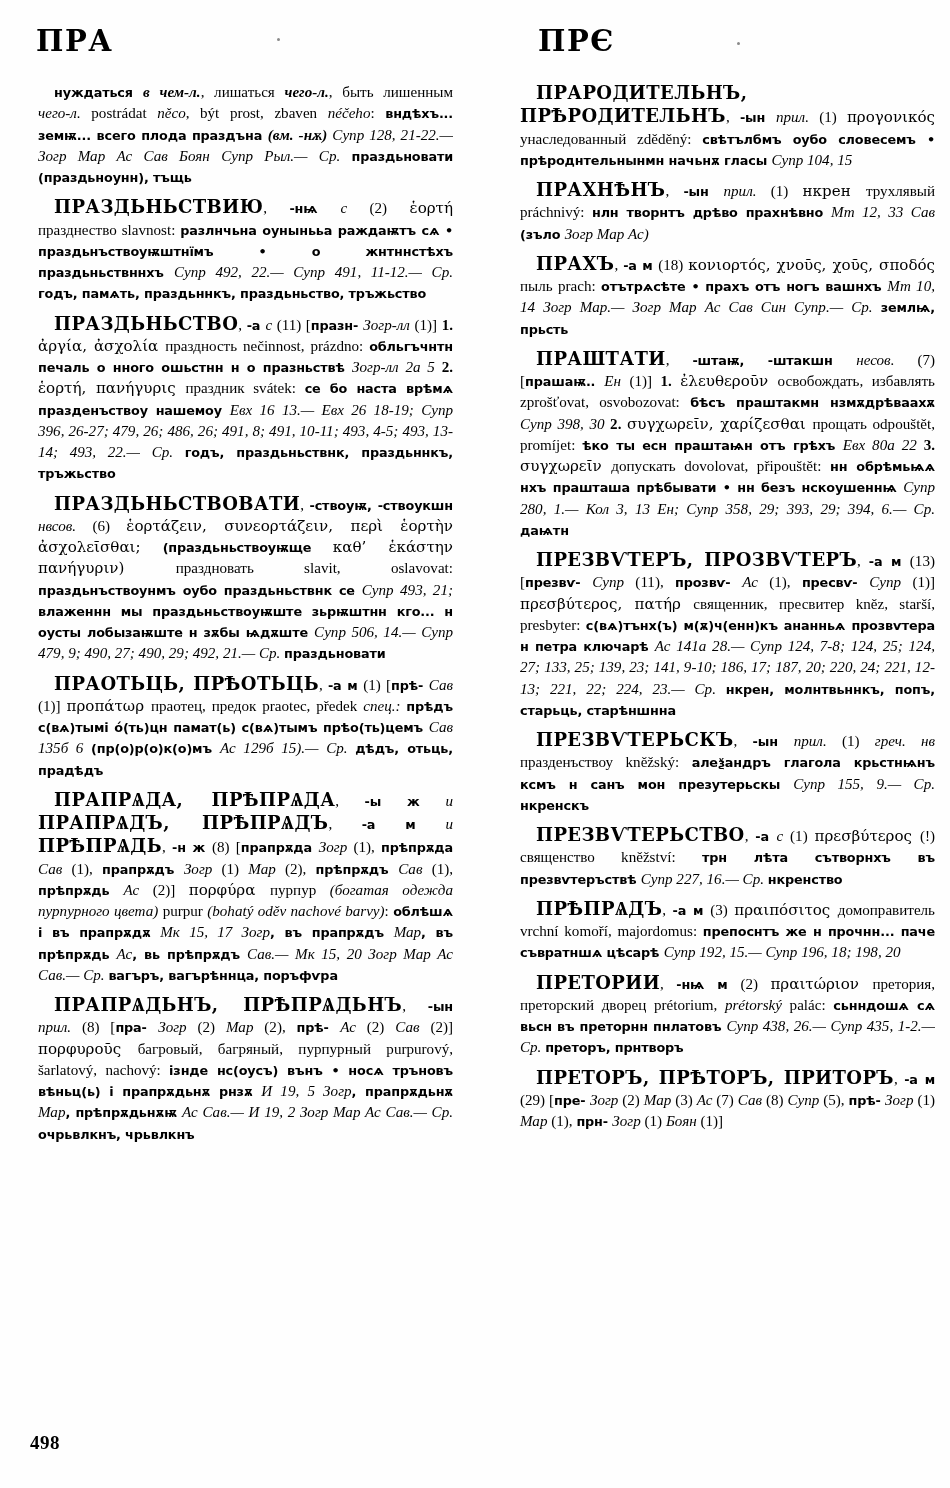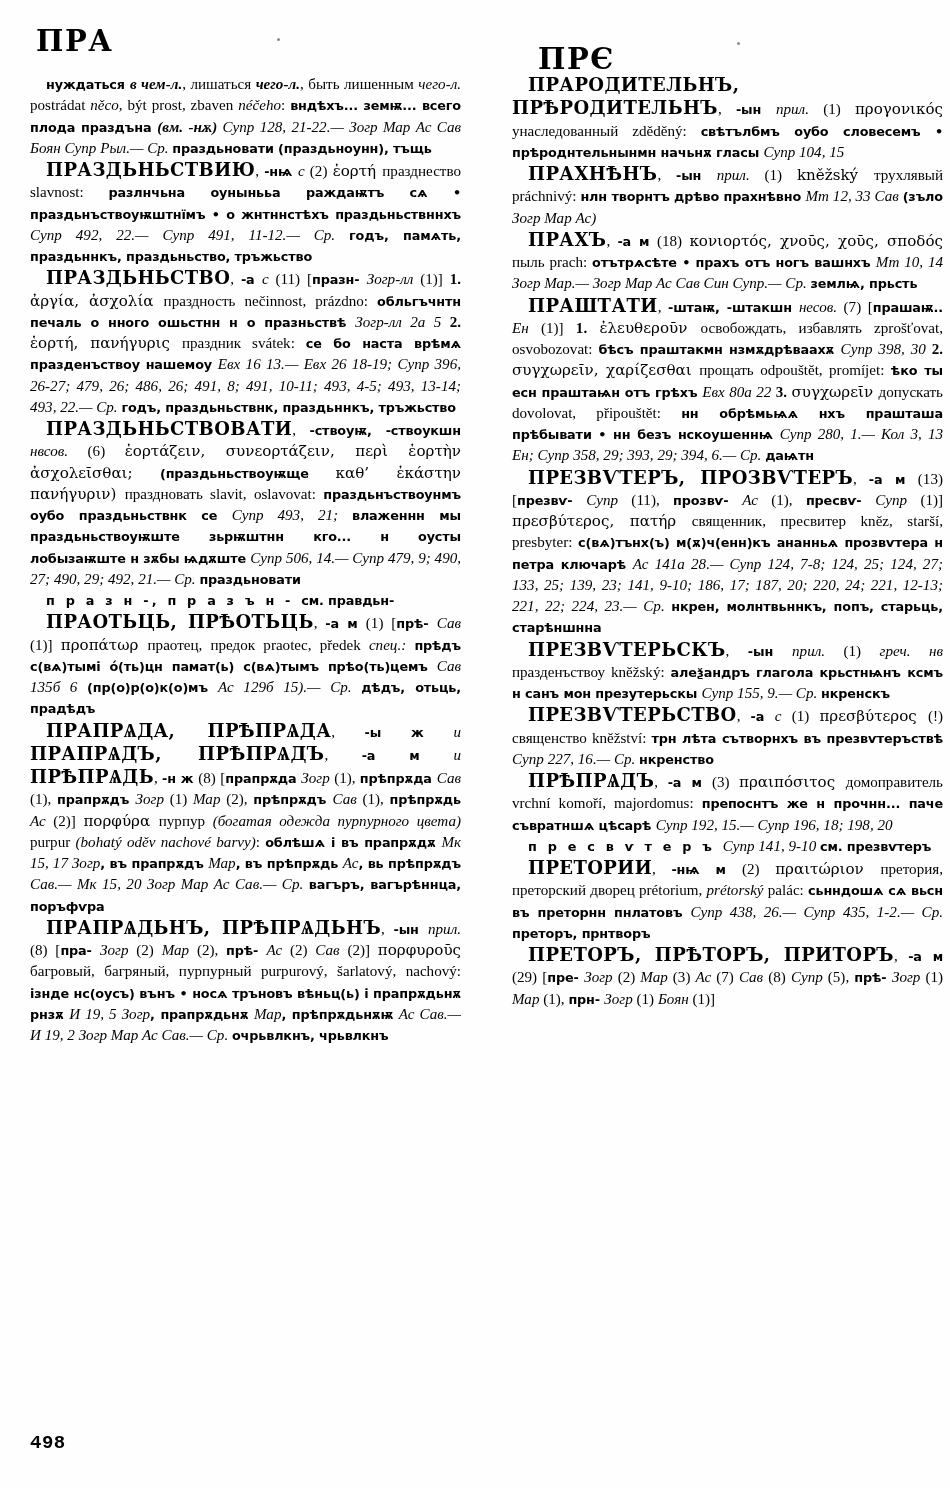--- a/index.html
+++ b/index.html
@@ -33,21 +33,21 @@
   }
   .head {
     position: absolute;
     font-family: "DejaVu Serif", "Liberation Serif", serif;
     font-weight: bold;
     font-size: 29px;
     letter-spacing: 1.5px;
     line-height: 34px;
   }
   .head-left  { left: 36px; top: 0; }
-  .head-right { left: 538px; top: 0; margin-top: 18px; }
+  .head-right { left: 538px; top: 0; }
 
   
   .columns {
     position: absolute;
     top: 74px;
     left: 0;
     width: 950px;
   }
   .col {
     position: absolute;
@@ -56,21 +56,21 @@
     text-align: justify;
     text-justify: inter-word;
     font-size: 15.1px;
     line-height: 21.25px;
     hyphens: manual;
   }
   .col-left  { left: 30px; }
   .col-right { left: 512px; }
 
   .entry {
-    margin: 0;
+    margin: 8px;
     text-indent: 16px;
     text-align: justify;
   }
   .entry + .entry { margin-top: 0; }
 
   
   .hw {
     font-family: "DejaVu Serif", "Liberation Serif", serif;
     font-weight: bold;
     font-size: 18px;
@@ -88,21 +88,21 @@
   .bi { font-style: italic; font-weight: bold; }
   .gr { font-family: "DejaVu Serif", "Liberation Serif", serif; }
   .bold { font-weight: bold; }
   .spaced { letter-spacing: 3.2px; }
 
   
   .folio {
     position: absolute;
     left: 30px;
     top: 1432px;
-    font-family: Liberation Mono, monospace;
+    font-family: Liberation Serif, serif;
     font-weight: bold;
     font-size: 19px;
     letter-spacing: 0.5px;
   }
   
   .speck {
     position: absolute;
     width: 3px; height: 3px;
     background: #8a8a8a;
     border-radius: 50%;
@@ -119,34 +119,32 @@
     <div class="speck" style="left:277px; top:14px;"></div>
     <div class="speck" style="left:737px; top:18px;"></div>
   </div>
 
   <div class="columns">
     <div class="col col-left" id="col-left">
         <p class="entry"><span class="ocs">нуждаться </span><span class="bi">в чем-л.</span><span>, лишаться </span><span class="bi">чего-л.</span><span>, быть лишенным </span><span class="it">чего-л.</span><span> postrádat </span><span class="it">něco</span><span>, být prost, zbaven </span><span class="it">néčeho</span><span>: </span><span class="ocs">вндѣхъ... земѭ... всего плода праздъна </span><span class="bi">(вм. -нѫ) </span><span class="it">Супр 128, 21-22.— Зогр Мар Ас Сав Боян Супр Рыл.— Ср. </span><span class="ocs">праздьновати (праздьноунн), тъщь</span></p>
         <p class="entry"><span class="hw">ПРАЗДЬНЬСТВИЮ</span><span>, </span><span class="ocs">-нѩ </span><span class="it">с </span><span>(2) </span><span class="gr">ἑορτή </span><span>празднество slavnost: </span><span class="ocs">разлнчьна оунынььа раждаѭтъ сѧ • праздьнъствоуѭштнїмъ • о жнтннстѣхъ праздьньствннхъ </span><span class="it">Супр 492, 22.— Супр 491, 11-12.— Ср. </span><span class="ocs">годъ, памѧть, праздьннкъ, праздьньство, тръжьство</span></p>
         <p class="entry"><span class="hw">ПРАЗДЬНЬСТВО</span><span>, </span><span class="ocs">-а </span><span class="it">с </span><span>(11) [</span><span class="ocs">празн- </span><span class="it">Зогр-лл </span><span>(1)] </span><span class="bold">1. </span><span class="gr">ἀργία, ἀσχολία </span><span>праздность nečinnost, prázdno: </span><span class="ocs">обльгъчнтн печаль о нного ошьстнн н о празньствѣ </span><span class="it">Зогр-лл 2а 5 </span><span class="bold">2. </span><span class="gr">ἑορτή, πανήγυρις </span><span>праздник svátek: </span><span class="ocs">се бо наста врѣмѧ празденъствоу нашемоу </span><span class="it">Евх 16 13.— Евх 26 18-19; Супр 396, 26-27; 479, 26; 486, 26; 491, 8; 491, 10-11; 493, 4-5; 493, 13-14; 493, 22.— Ср. </span><span class="ocs">годъ, праздьньствнк, праздьннкъ, тръжьство</span></p>
         <p class="entry"><span class="hw">ПРАЗДЬНЬСТВОВАТИ</span><span>, </span><span class="ocs">-ствоуѭ, -ствоукшн </span><span class="it">нвсов. </span><span>(6) </span><span class="gr">ἑορτάζειν, συνεορτάζειν, περὶ ἑορτὴν ἀσχολεῖσθαι; </span><span class="ocs">(праздьньствоуѭще </span><span class="gr">καθ’ ἑκάστην πανήγυριν) </span><span>праздновать slavit, oslavovat: </span><span class="ocs">праздьнъствоунмъ оубо праздьньствнк се </span><span class="it">Супр 493, 21; </span><span class="ocs">влаженнн мы праздьньствоуѭште зьрѭштнн кго... н оусты лобызаѭште н зѫбы ѩдѫште </span><span class="it">Супр 506, 14.— Супр 479, 9; 490, 27; 490, 29; 492, 21.— Ср. </span><span class="ocs">праздьновати</span></p>
-        <p class="entry"><span class="ocs spaced">п р а з н -,  п р а з ъ н -  </span><span class="ocs">см. правдьн-</span></p>
         <p class="entry"><span class="hw">ПРАОТЬЦЬ, ПРѢОТЬЦЬ</span><span>, </span><span class="ocs">-а м </span><span>(1) [</span><span class="ocs">прѣ- </span><span class="it">Сав </span><span>(1)] </span><span class="gr">προπάτωρ </span><span>праотец, предок praotec, předek </span><span class="it">спец.: </span><span class="ocs">прѣдъ с(вѧ)тымі о́(ть)цн памат(ь) с(вѧ)тымъ прѣо(ть)цемъ </span><span class="it">Сав 135б 6 </span><span class="ocs">(пр(о)р(о)к(о)мъ </span><span class="it">Ас 129б 15).— Ср. </span><span class="ocs">дѣдъ, отьць, прадѣдъ</span></p>
         <p class="entry"><span class="hw">ПРАПРѦДА, ПРѢПРѦДА</span><span>, </span><span class="ocs">-ы ж </span><span class="it">и </span><span class="hw">ПРАПРѦДЪ, ПРѢПРѦДЪ</span><span>, </span><span class="ocs">-а м </span><span class="it">и </span><span class="hw">ПРѢПРѦДЬ</span><span>, </span><span class="ocs">-н ж </span><span>(8) [</span><span class="ocs">прапрѫда </span><span class="it">Зогр </span><span>(1), </span><span class="ocs">прѣпрѫда </span><span class="it">Сав </span><span>(1), </span><span class="ocs">прапрѫдъ </span><span class="it">Зогр </span><span>(1) </span><span class="it">Мар </span><span>(2), </span><span class="ocs">прѣпрѫдъ </span><span class="it">Сав </span><span>(1), </span><span class="ocs">прѣпрѫдь </span><span class="it">Ас </span><span>(2)] </span><span class="gr">πορφύρα </span><span>пурпур </span><span class="it">(богатая одежда пурпурного цвета) </span><span>purpur </span><span class="it">(bohatý oděv nachové barvy)</span><span>: </span><span class="ocs">облѣшѧ і въ прапрѫдѫ </span><span class="it">Мк 15, 17 Зогр</span><span class="ocs">, въ прапрѫдъ </span><span class="it">Мар</span><span class="ocs">, въ прѣпрѫдь </span><span class="it">Ас</span><span class="ocs">, вь прѣпрѫдъ </span><span class="it">Сав.— Мк 15, 20 Зогр Мар Ас Сав.— Ср. </span><span class="ocs">вагъръ, вагърѣннца, поръфѵра</span></p>
         <p class="entry"><span class="hw">ПРАПРѦДЬНЪ, ПРѢПРѦДЬНЪ</span><span>, </span><span class="ocs">-ын </span><span class="it">прил. </span><span>(8) [</span><span class="ocs">пра- </span><span class="it">Зогр </span><span>(2) </span><span class="it">Мар </span><span>(2), </span><span class="ocs">прѣ- </span><span class="it">Ас </span><span>(2) </span><span class="it">Сав </span><span>(2)] </span><span class="gr">πορφυροῦς </span><span>багровый, багряный, пурпурный purpurový, šarlatový, nachový: </span><span class="ocs">ізнде нс(оусъ) вънъ • носѧ тръновъ вѣньц(ь) і прапрѫдьнѫ рнзѫ </span><span class="it">И 19, 5 Зогр</span><span class="ocs">, прапрѫдьнѫ </span><span class="it">Мар</span><span class="ocs">, прѣпрѫдьнѫѭ </span><span class="it">Ас Сав.— И 19, 2 Зогр Мар Ас Сав.— Ср. </span><span class="ocs">очрьвлкнъ, чрьвлкнъ</span></p>
       </div>
     <div class="col col-right" id="col-right">
         <p class="entry"><span class="hw">ПРАРОДИТЕЛЬНЪ, ПРѢРОДИТЕЛЬНЪ</span><span>, </span><span class="ocs">-ын </span><span class="it">прил. </span><span>(1) </span><span class="gr">προγονικός </span><span>унаследованный zděděný: </span><span class="ocs">свѣтълбмъ оубо словесемъ • прѣроднтельнынмн начьнѫ гласы </span><span class="it">Супр 104, 15</span></p>
-        <p class="entry"><span class="hw">ПРАХНѢНЪ</span><span>, </span><span class="ocs">-ын </span><span class="it">прил. </span><span>(1) </span><span class="gr">kněžský </span><span>трухлявый práchnivý: </span><span class="ocs">нлн творнтъ дрѣво прахнѣвно </span><span class="it">Мт 12, 33 Сав </span><span class="ocs">(зъло </span><span class="it">Зогр Мар Ас)</span></p>
+        <p class="entry"><span class="hw">ПРАХНѢНЪ</span><span>, </span><span class="ocs">-ын </span><span class="it">прил. </span><span>(1) </span><span class="gr">нкрен </span><span>трухлявый práchnivý: </span><span class="ocs">нлн творнтъ дрѣво прахнѣвно </span><span class="it">Мт 12, 33 Сав </span><span class="ocs">(зъло </span><span class="it">Зогр Мар Ас)</span></p>
         <p class="entry"><span class="hw">ПРАХЪ</span><span>, </span><span class="ocs">-а м </span><span>(18) </span><span class="gr">κονιορτός, χνοῦς, χοῦς, σποδός </span><span>пыль prach: </span><span class="ocs">отътрѧсѣте • прахъ отъ ногъ вашнхъ </span><span class="it">Мт 10, 14 Зогр Мар.— Зогр Мар Ас Сав Син Супр.— Ср. </span><span class="ocs">землѩ, прьсть</span></p>
         <p class="entry"><span class="hw">ПРАШТАТИ</span><span>, </span><span class="ocs">-штаѭ, -штакшн </span><span class="it">несов. </span><span>(7) [</span><span class="ocs">прашаѭ.. </span><span class="it">Ен </span><span>(1)] </span><span class="bold">1. </span><span class="gr">ἐλευθεροῦν </span><span>освобождать, избавлять zprošťovat, osvobozovat: </span><span class="ocs">бѣсъ праштакмн нзмѫдрѣваахѫ </span><span class="it">Супр 398, 30 </span><span class="bold">2. </span><span class="gr">συγχωρεῖν, χαρίζεσθαι </span><span>прощать odpouštět, promíjet: </span><span class="ocs">ѣко ты есн праштаѩн отъ грѣхъ </span><span class="it">Евх 80а 22 </span><span class="bold">3. </span><span class="gr">συγχωρεῖν </span><span>допускать dovolovat, připouštět: </span><span class="ocs">нн обрѣмьѩѧ нхъ прашташа прѣбывати • нн безъ нскоушеннѩ </span><span class="it">Супр 280, 1.— Кол 3, 13 Ен; Супр 358, 29; 393, 29; 394, 6.— Ср. </span><span class="ocs">даѩтн</span></p>
         <p class="entry"><span class="hw">ПРЕЗВѴТЕРЪ, ПРОЗВѴТЕРЪ</span><span>, </span><span class="ocs">-а м </span><span>(13) [</span><span class="ocs">презвѵ- </span><span class="it">Супр </span><span>(11), </span><span class="ocs">прозвѵ- </span><span class="it">Ас </span><span>(1), </span><span class="ocs">пресвѵ- </span><span class="it">Супр </span><span>(1)] </span><span class="gr">πρεσβύτερος, πατήρ </span><span>священник, пресвитер kněz, starší, presbyter: </span><span class="ocs">с(вѧ)тънх(ъ) м(ѫ)ч(енн)къ ананньѧ прозвѵтера н петра ключарѣ </span><span class="it">Ас 141а 28.— Супр 124, 7-8; 124, 25; 124, 27; 133, 25; 139, 23; 141, 9-10; 186, 17; 187, 20; 220, 24; 221, 12-13; 221, 22; 224, 23.— Ср. </span><span class="ocs">нкрен, молнтвьннкъ, попъ, старьць, старѣншнна</span></p>
         <p class="entry"><span class="hw">ПРЕЗВѴТЕРЬСКЪ</span><span>, </span><span class="ocs">-ын </span><span class="it">прил. </span><span>(1) </span><span class="it">греч. нв </span><span>празденъствоу kněžský: </span><span class="ocs">алеѯандръ глагола крьстнѩнъ ксмъ н санъ мон презутерьскы </span><span class="it">Супр 155, 9.— Ср. </span><span class="ocs">нкренскъ</span></p>
         <p class="entry"><span class="hw">ПРЕЗВѴТЕРЬСТВО</span><span>, </span><span class="ocs">-а </span><span class="it">с </span><span>(1) </span><span class="gr">πρεσβύτερος </span><span>(!) священство kněžství: </span><span class="ocs">трн лѣта сътворнхъ въ презвѵтеръствѣ </span><span class="it">Супр 227, 16.— Ср. </span><span class="ocs">нкренство</span></p>
         <p class="entry"><span class="hw">ПРѢПРѦДЪ</span><span>, </span><span class="ocs">-а м </span><span>(3) </span><span class="gr">πραιπόσιτος </span><span>домоправитель vrchní komoří, majordomus: </span><span class="ocs">препоснтъ же н прочнн... паче съвратншѧ цѣсарѣ </span><span class="it">Супр 192, 15.— Супр 196, 18; 198, 20</span></p>
-        <p class="entry"><span class="ocs spaced">п р е с в ѵ т е р ъ </span><span class="it">Супр 141, 9-10 </span><span class="ocs">см. презвѵтеръ</span></p>
         <p class="entry"><span class="hw">ПРЕТОРИИ</span><span>, </span><span class="ocs">-нѩ м </span><span>(2) </span><span class="gr">πραιτώριον </span><span>претория, преторский дворец prétorium, </span><span class="it">prétorský </span><span>palác: </span><span class="ocs">сьнндошѧ сѧ вьсн въ преторнн пнлатовъ </span><span class="it">Супр 438, 26.— Супр 435, 1-2.— Ср. </span><span class="ocs">преторъ, прнтворъ</span></p>
         <p class="entry"><span class="hw">ПРЕТОРЪ, ПРѢТОРЪ, ПРИТОРЪ</span><span>, </span><span class="ocs">-а м </span><span>(29) [</span><span class="ocs">пре- </span><span class="it">Зогр </span><span>(2) </span><span class="it">Мар </span><span>(3) </span><span class="it">Ас </span><span>(7) </span><span class="it">Сав </span><span>(8) </span><span class="it">Супр </span><span>(5), </span><span class="ocs">прѣ- </span><span class="it">Зогр </span><span>(1) </span><span class="it">Мар </span><span>(1), </span><span class="ocs">прн- </span><span class="it">Зогр </span><span>(1) </span><span class="it">Боян </span><span>(1)]</span></p>
       </div>
   </div>
 
   <div class="folio">498</div>
 </div>
 
 </body></html>

